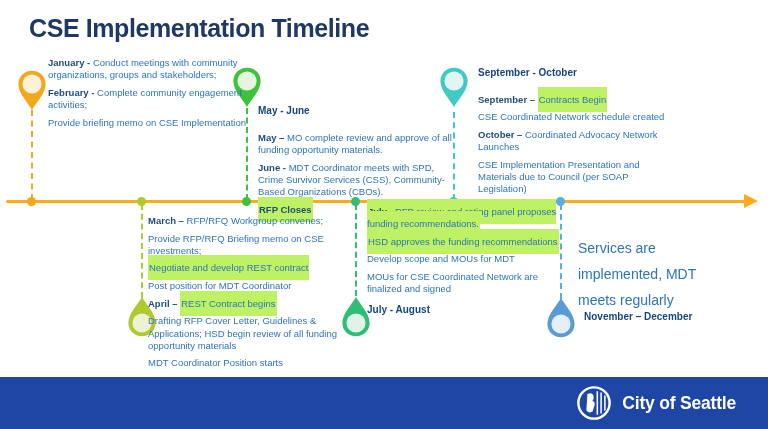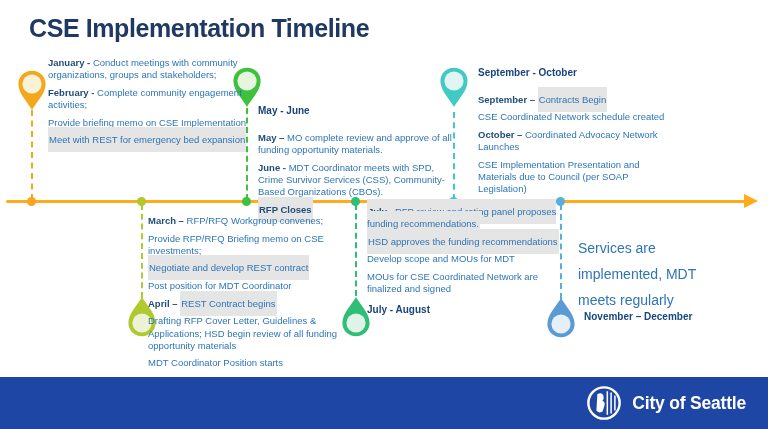--- a/index.html
+++ b/index.html
@@ -36,32 +36,32 @@
   .pin-flip{transform:rotate(180deg);}
   .pin-mar{left:126px;top:296px;}
   .pin-jul{left:340px;top:296px;}
   .pin-nov{left:545px;top:297px;}
   
   .sec{position:absolute;font-size:9.5px;line-height:1.28;color:#2E75B6;}
   .hdr{margin:0 0 14px 0;font-size:10px;font-weight:700;color:#17457E;}
   .hdr-bottom{margin:9px 0 0 0;}
   .it{margin:0 0 5.5px 0;}
   .mb{font-weight:700;color:#1F4E79;}
-  .hl{background:#e5e5e5;padding:7px 1px;}
+  .hl{background:#bef264;padding:7px 1px;}
   .sec-jan{left:48px;top:57px;width:202px;}
   .sec-may{left:258px;top:69px;width:198px;margin-top:36px;}
   .sec-sep{left:478px;top:67px;width:200px;}
   .sec-mar{left:148px;top:215px;width:200px;}
   .sec-jul{left:367px;top:206px;width:196px;}
   .nov-note{position:absolute;left:578px;top:236px;width:152px;margin:0;
     font-size:14px;line-height:1.85;color:#2E75B6;}
   .nov-hdr{position:absolute;left:584px;top:311px;margin:0;font-size:10px;font-weight:700;color:#17457E;}
   
   .footer{position:absolute;left:0;bottom:0;width:768px;height:52px;background:#1E46A4;
-    display:flex;align-items:center;justify-content:flex-end;gap:10px;padding-right:22px;box-sizing:border-box;}
+    display:flex;align-items:center;justify-content:flex-end;gap:10px;padding-right:32px;box-sizing:border-box;}
   .brand{color:#ffffff;font-size:17.5px;font-weight:700;letter-spacing:-0.2px;}
   .logo{width:36px;height:36px;flex:0 0 auto;}
 </style>
 </head>
 <body>
 
 <div class="slide">
 
   <h1 class="title">CSE Implementation Timeline</h1>
 
@@ -104,21 +104,20 @@
   </svg>
   <svg class="pin pin-flip pin-nov" viewBox="0 0 40 52">
     <path d="M20 51 C16 43 3 31 3 18.5 C3 9 10.5 2 20 2 C29.5 2 37 9 37 18.5 C37 31 24 43 20 51 Z" fill="#5B9BD5"></path>
     <circle cx="20" cy="18.5" r="12" fill="#E4EFF9"></circle>
   </svg>
 
   <div class="sec sec-jan">
     <p class="it"><b class="mb">January - </b><span>Conduct meetings with community organizations, groups and stakeholders;</span></p>
     <p class="it"><b class="mb">February - </b><span>Complete community engagement activities;</span></p>
     <p class="it"><span>Provide briefing memo on CSE Implementation</span></p>
-    <p class="it"><span class="hl">Meet with REST for emergency bed expansion</span></p>
   </div>
 
   <div class="sec sec-may">
     <h2 class="hdr">May - June</h2>
     <p class="it"><b class="mb">May – </b><span>MO complete review and approve of all funding opportunity materials.</span></p>
     <p class="it"><b class="mb">June - </b><span>MDT Coordinator meets with SPD, Crime Survivor Services (CSS), Community-Based Organizations (CBOs).</span></p>
     <p class="it"><span class="hl mb">RFP Closes</span></p>
   </div>
 
   <div class="sec sec-sep">

